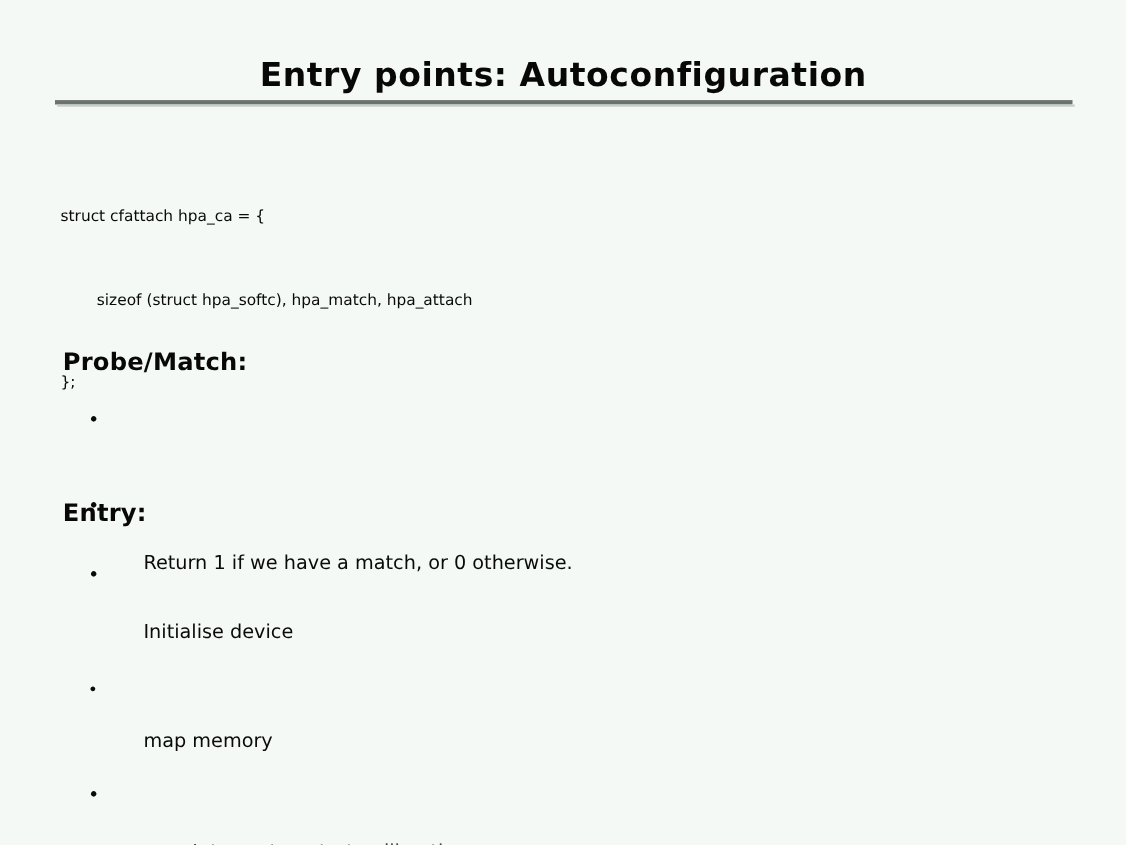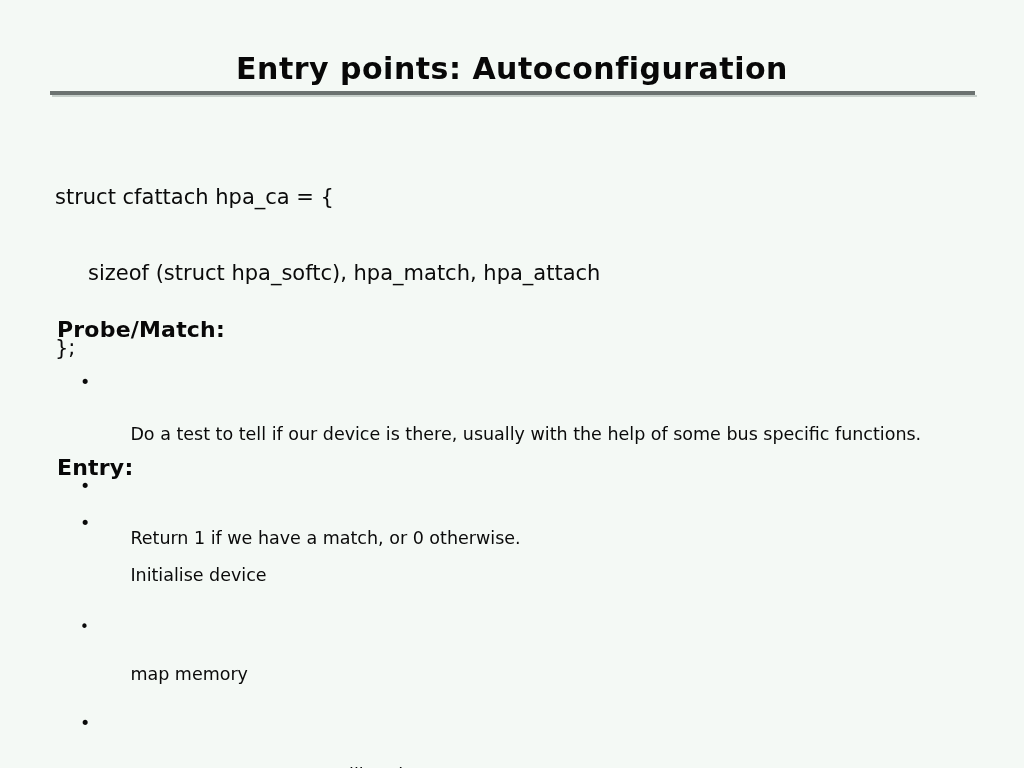--- a/index.html
+++ b/index.html
@@ -56,21 +56,21 @@
     left: 2px;
     width: 925px;
     height: 2px;
     background: #c6cfca;
   }
 
   
   .body-text {
     position: absolute;
     font-family: "DejaVu Sans", sans-serif;
-    font-size: 21px;
+    font-size: 14px;
     color: #0a0a0a;
     line-height: 25px;
     white-space: pre;
   }
 
   
   .code-block {
     top: 135px;
     left: 55px;
   }
@@ -174,21 +174,20 @@
   </div>
 
   <div class="body-text paragraph">
   </div>
 
   <div class="section-heading heading-probe">Probe/Match:</div>
 
   <ul class="bullet-list bullets-probe">
     <li class="bullet-item">
       <span class="marker">•</span>
-      <span>Do a test to tell if our device is there, usually with the help of some bus specific functions.</span>
     </li>
     <li class="bullet-item">
       <span class="marker">•</span>
       <span>Return 1 if we have a match, or 0 otherwise.</span>
     </li>
   </ul>
 
   <div class="section-heading heading-attach">Entry:</div>
 
   <ul class="bullet-list bullets-attach">

